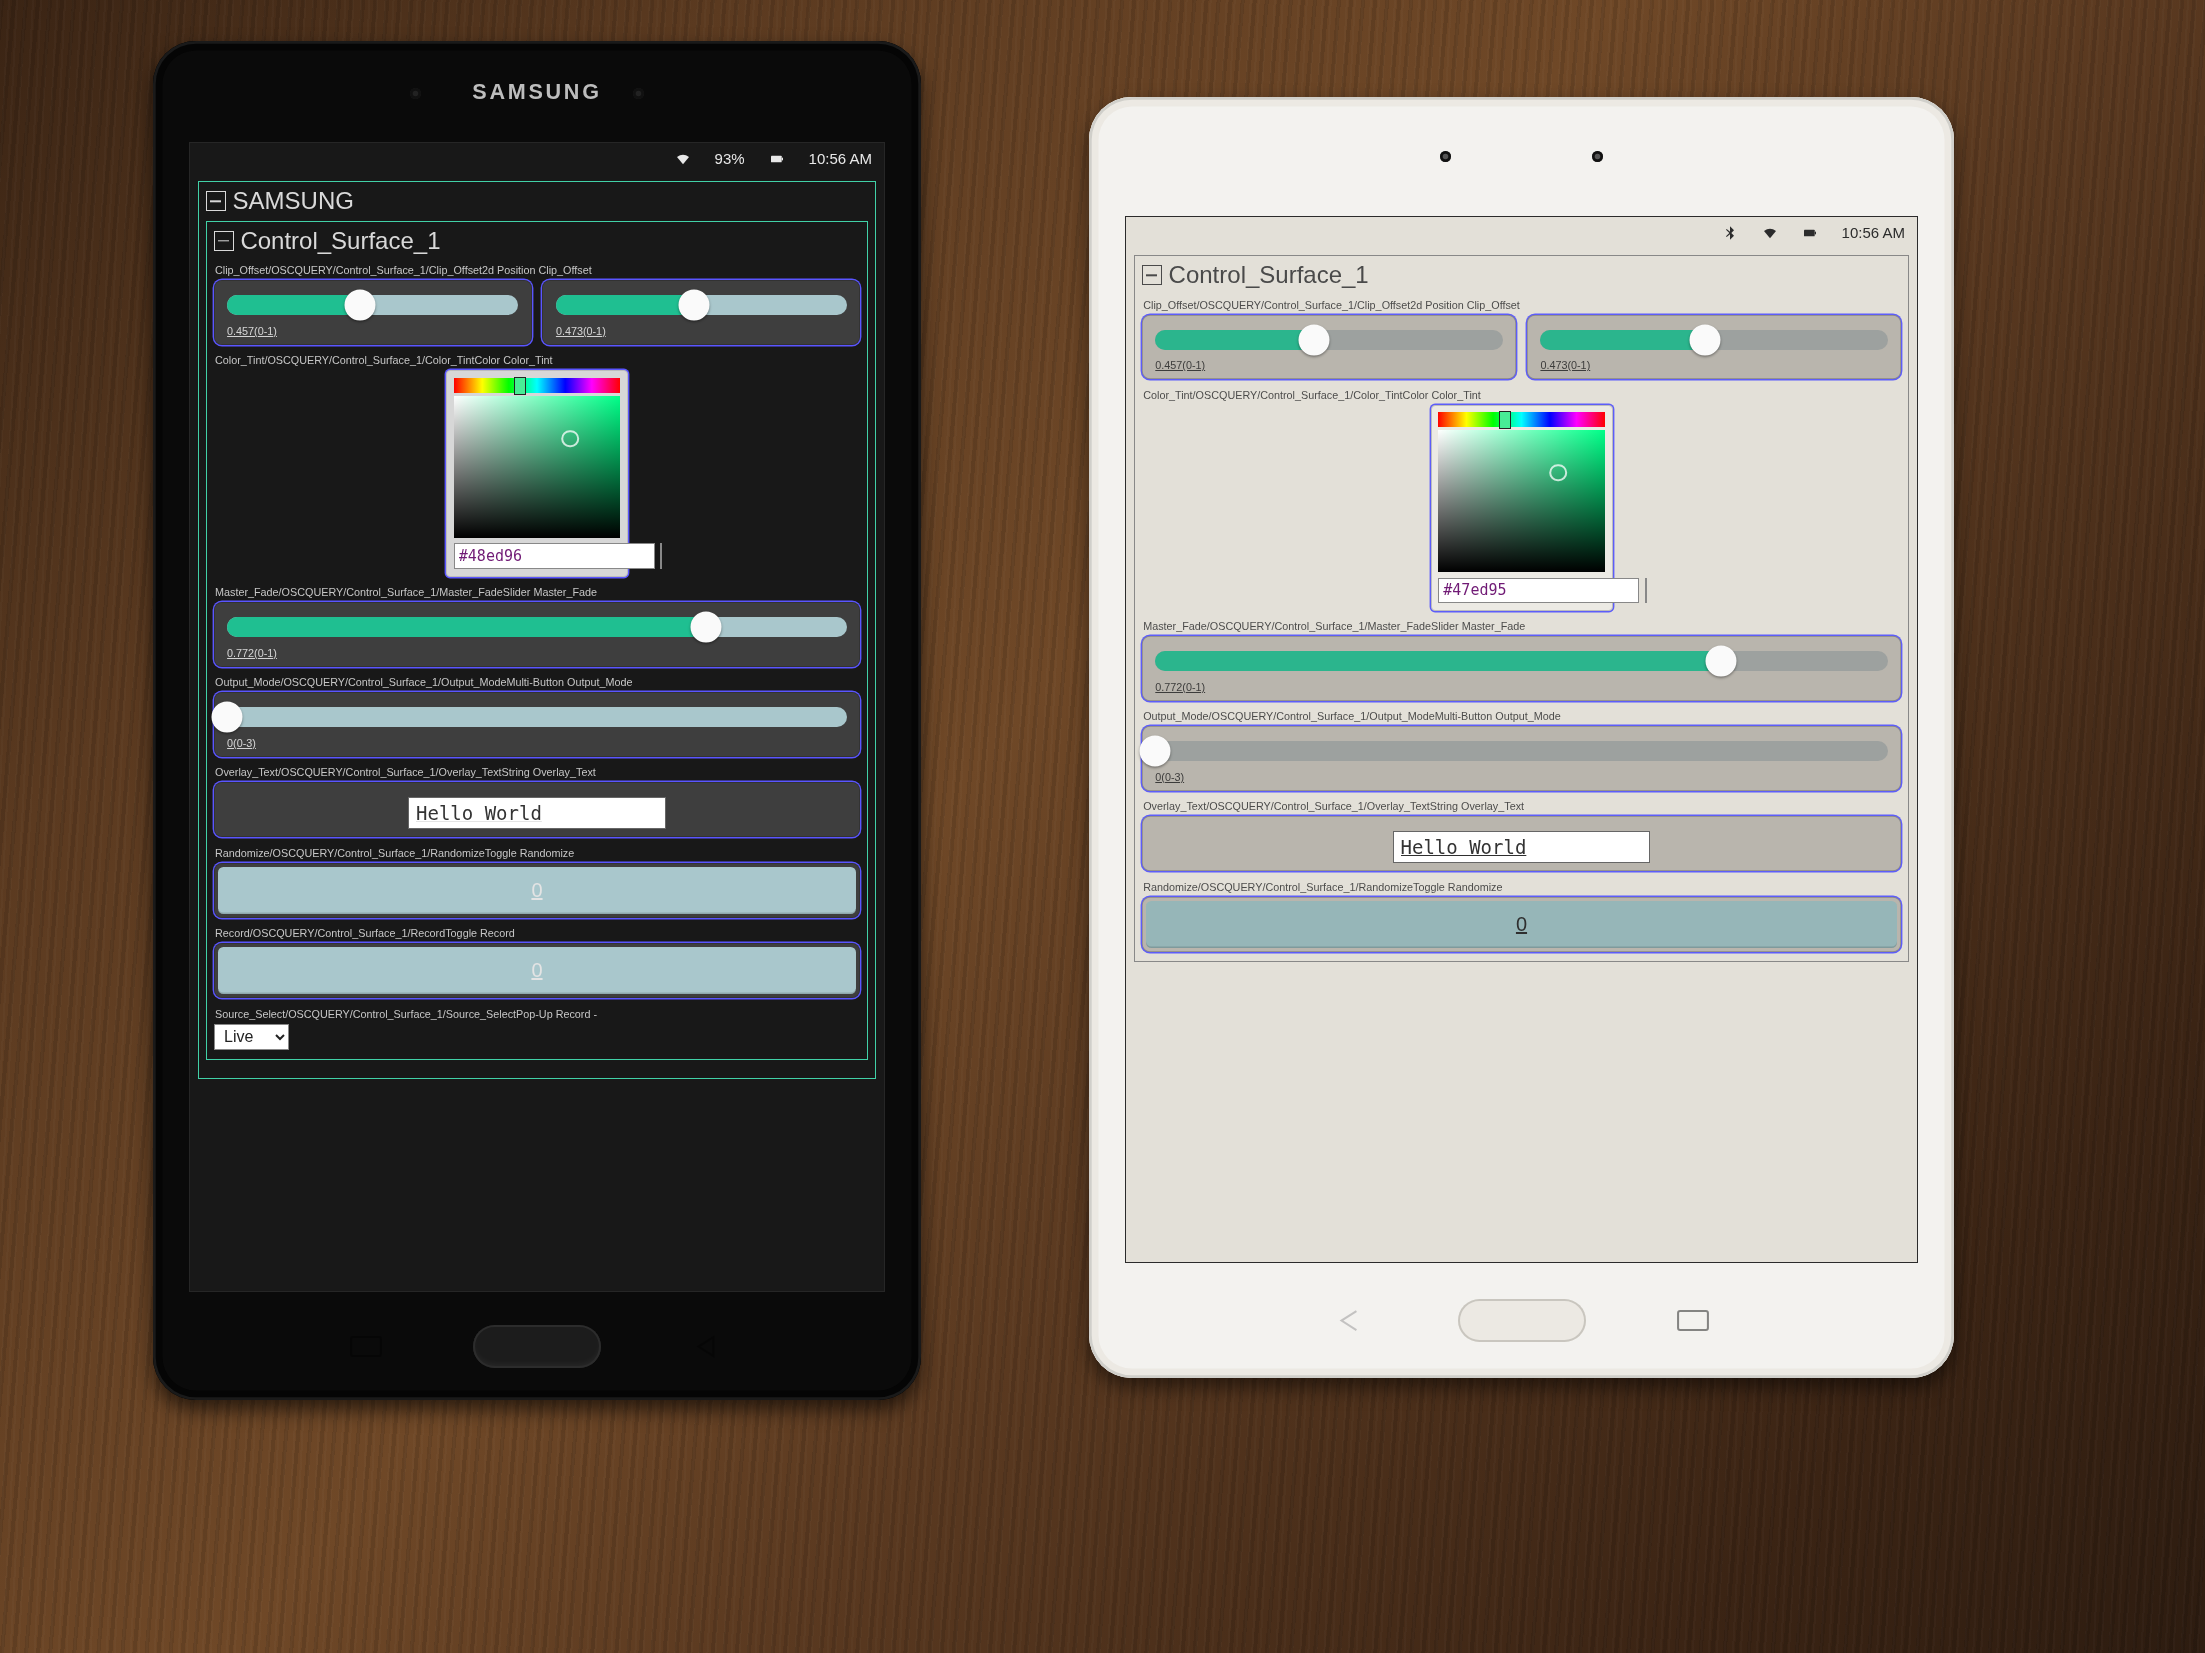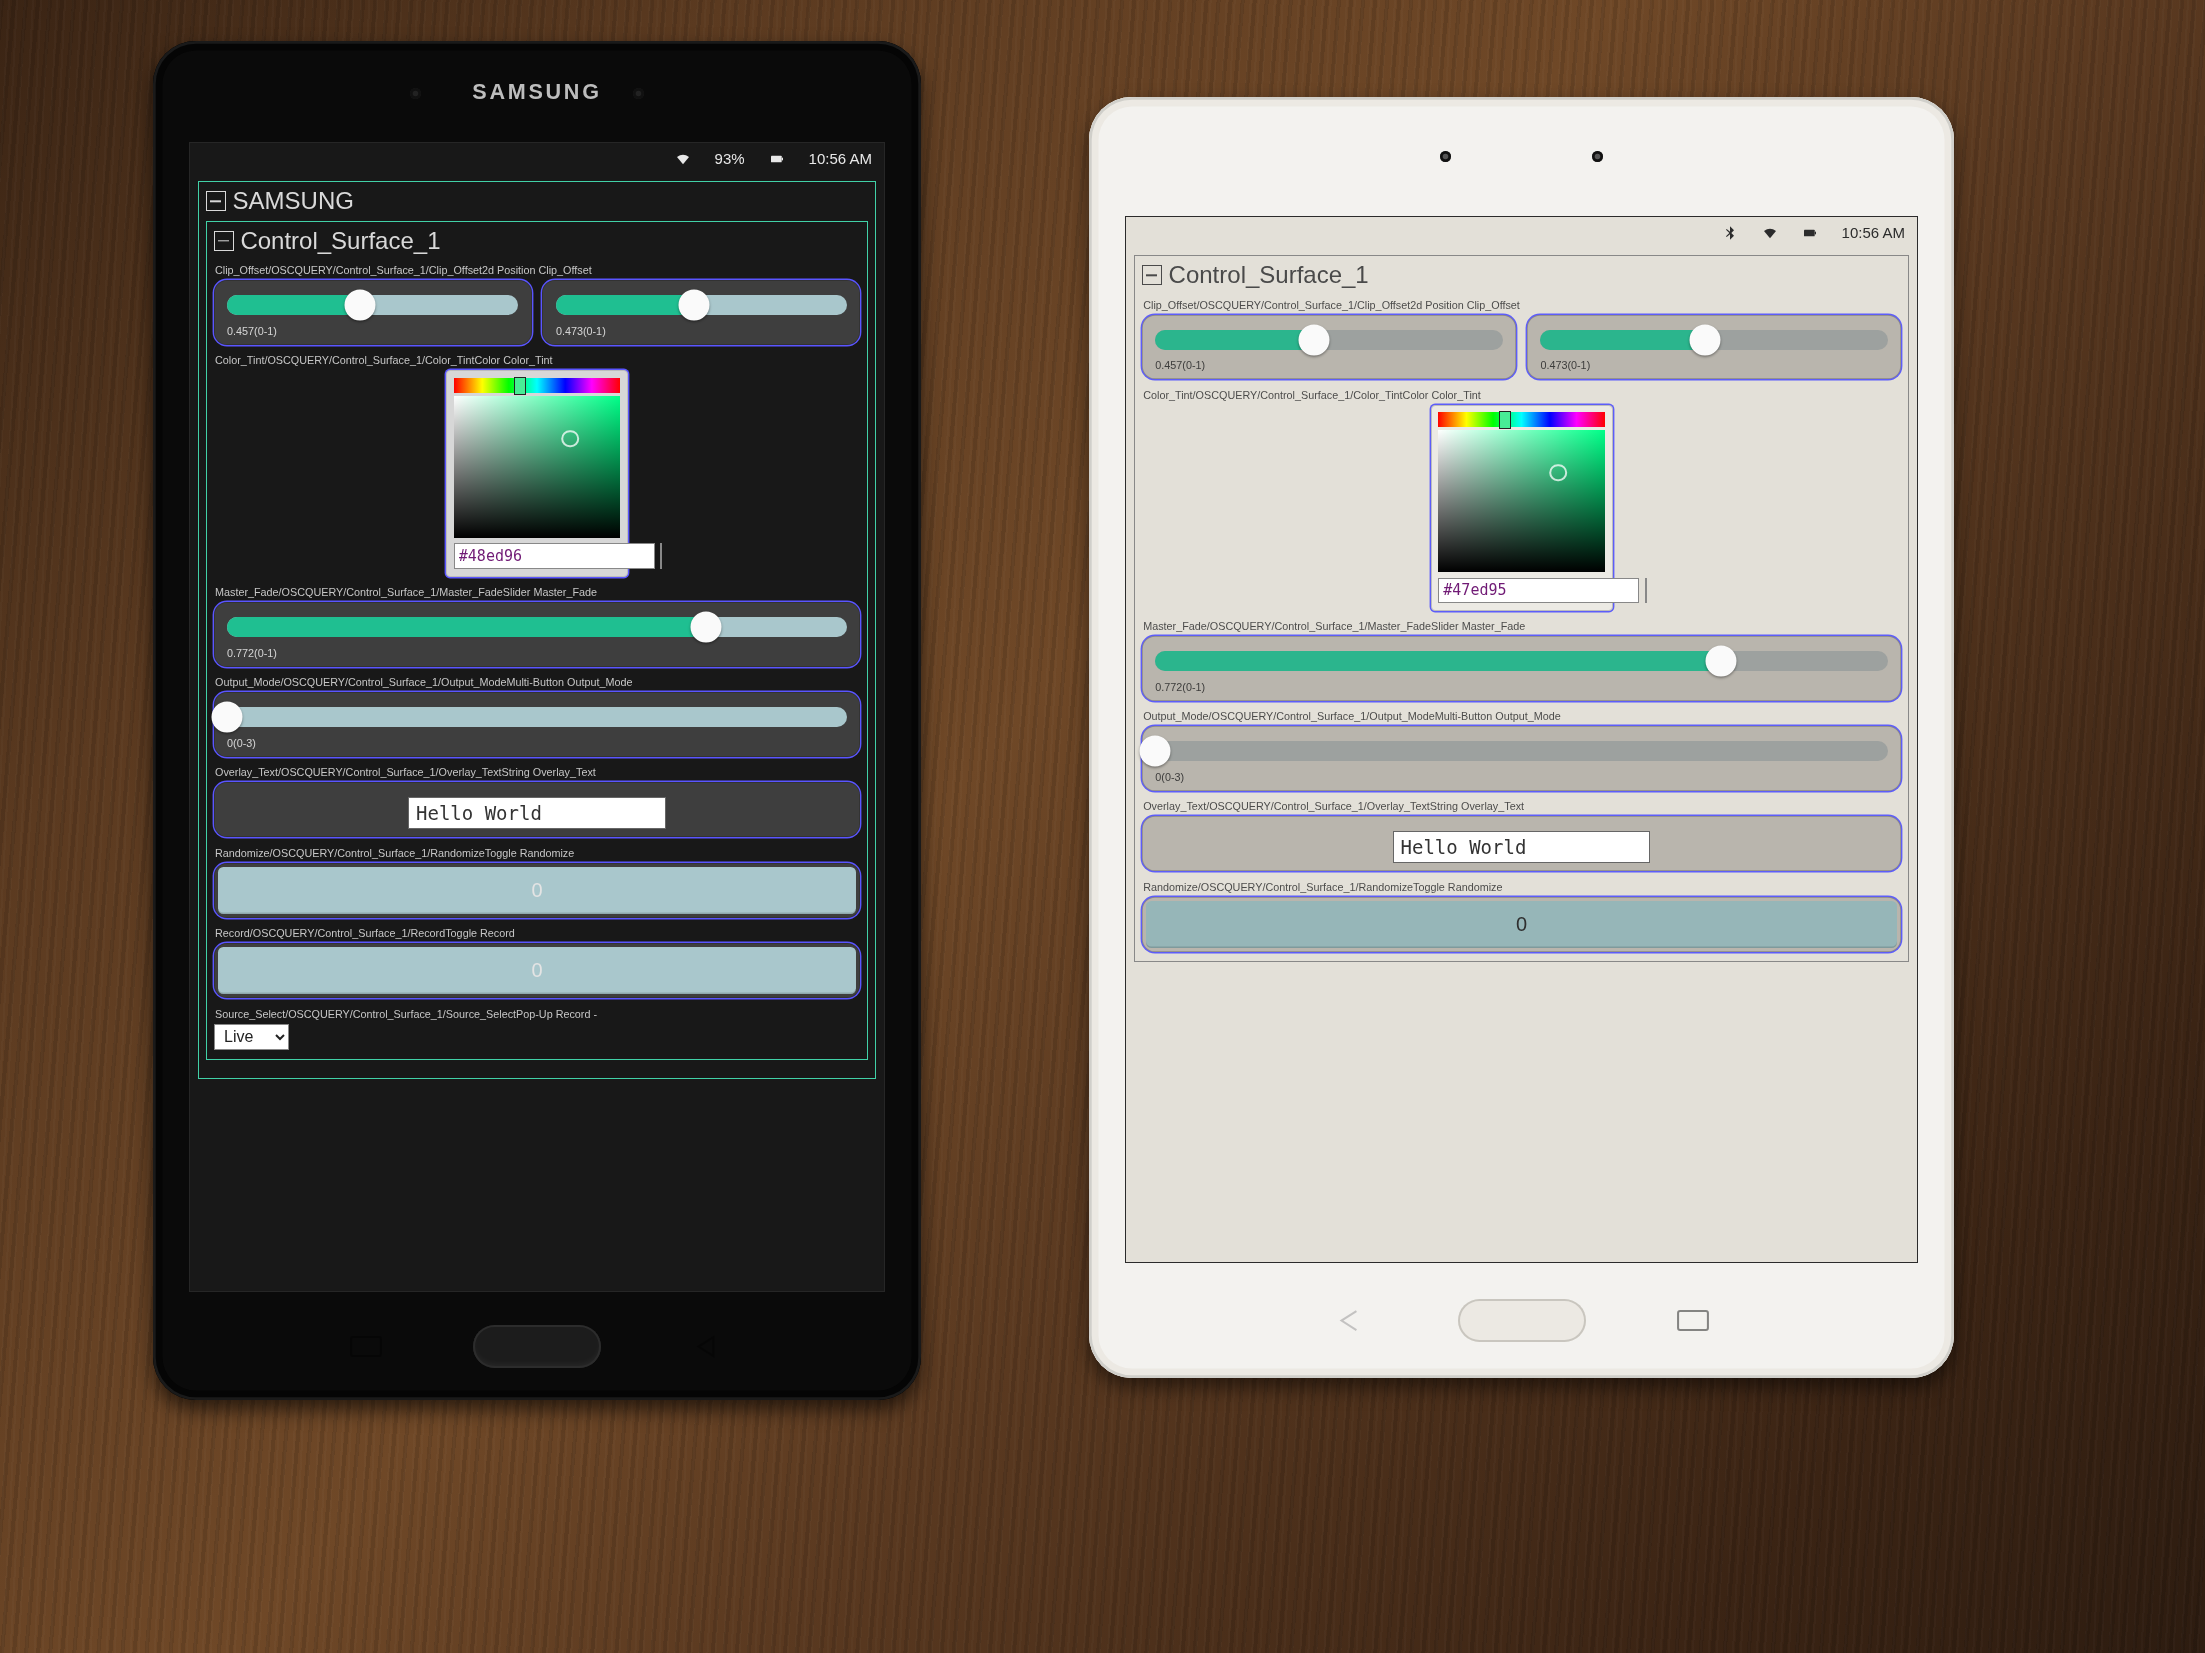--- a/index.html
+++ b/index.html
@@ -107,24 +107,25 @@
   .collapse-box::after {
     content:""; position:absolute; left:3.4px; right:3.4px; top:50%; height:1.4px; background:currentColor; transform:translateY(-50%);
   }
 
   .param-label {
     font-size:10.8px; color:var(--txt1); margin:9.5px 1.4px 4px 1.4px; display:block; opacity:.9;
   }
 
   .panel {
     background:var(--panel);
-    border-radius:13px;
+    border-radius:8px;
     box-shadow: inset 0 0 0 0.7px rgba(0,0,0,.25), 0 0 0 1.4px var(--accent-line);
     padding:15px 13.5px 8px 13.5px;
     color:var(--panel-fg);
+    text-decoration:underline;
   }
   .panel-row { display:flex; gap:10.8px; }
   .panel-row .panel { flex:1; }
 
   .slider {
     position:relative; height:20px; border-radius:10px; background:var(--rail);
     overflow:visible;
   }
   .slider-fill {
     position:absolute; left:0; top:0; bottom:0; background:var(--rail-fill); border-radius:10px 0 0 10px;

